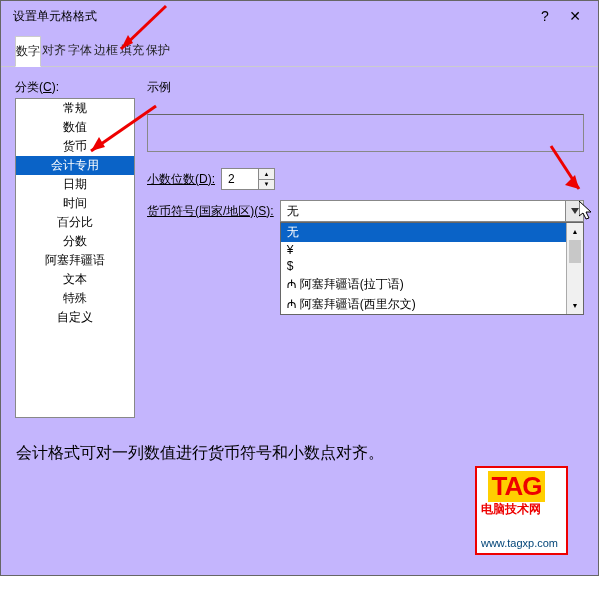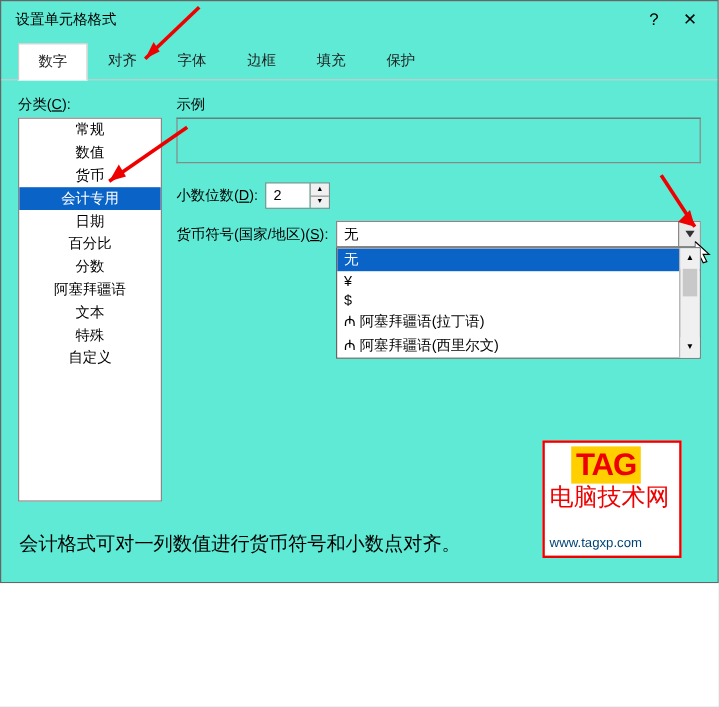--- a/index.html
+++ b/index.html
@@ -1,35 +1,35 @@
 <!DOCTYPE html>
 <html><head>
 <meta charset="utf-8">
 <style>
   * { box-sizing: border-box; }
   html,body { margin:0; padding:0; font-family:"Microsoft YaHei","SimSun",Arial,sans-serif; font-size:12px; color:#000; background:#fff; }
-  .window { position:relative; width:599px; height:486px; border:1px solid #666; background:#5eead4; overflow:hidden; }
+  .window { position:relative; width:599px; height:576px; border:1px solid #666; background:#c4b5fd; overflow:hidden; }
   .titlebar { display:flex; align-items:center; height:30px; padding:0 8px; }
   .titlebar .title { flex:1; padding-left:4px; font-size:12px; }
   .titlebar .help { width:30px; text-align:center; font-size:14px; cursor:pointer; }
   .titlebar .close { width:30px; text-align:center; font-size:14px; cursor:pointer; }
   .tabs { display:flex; padding:4px 14px 0 14px; border-bottom:1px solid #ccc; }
-  .tab { padding:6px 16px; border:1px solid transparent; border-bottom:none; cursor:pointer; color:#222;text-align:center; }
+  .tab { padding:6px 0; border:1px solid transparent; border-bottom:none; cursor:pointer; color:#222;text-align:center; }
   .tab.active { border:1px solid #ccc; border-bottom:1px solid #fff; background:#fff; position:relative; top:1px; }
   .body { position:relative; padding:12px 14px; }
   .cat-label { margin-bottom:2px; }
   .underline { text-decoration:underline; }
   .cat-list { width:120px; height:320px; border:1px solid #888; overflow-y:auto; background:#fff;text-align:center; }
   .cat-item { padding:1px 4px; cursor:pointer; }
   .cat-item.selected { background:#0a63c7; color:#fff; }
   .right-pane { position:absolute; left:146px; top:12px; right:14px; }
-  .sample-label { margin-bottom:2px; }
+  .sample-label { margin-bottom:18px; }
   .sample-box { height:38px; border:1px solid #888; border-top-color:#666; margin-bottom:16px; }
   .row { display:flex; align-items:center; margin-bottom:10px; }
-  .row .lbl { white-space:nowrap; margin-right:6px; }
+  .row .lbl { white-space:nowrap; margin-right:6px;text-decoration:underline; }
   .spin { display:flex; align-items:stretch; border:1px solid #888; height:22px; }
   .spin input { width:36px; border:none; padding:0 6px; font:inherit; outline:none; }
   .spin .btns { display:flex; flex-direction:column; width:16px; border-left:1px solid #888; }
   .spin .btns div { flex:1; display:flex; align-items:center; justify-content:center; font-size:6px; background:#f0f0f0; cursor:pointer; }
   .spin .btns div:first-child { border-bottom:1px solid #888; }
   .combo-wrap { position:relative; flex:1; }
   .combo { display:flex; align-items:stretch; border:1px solid #888; height:22px; width:100%; background:#fff; }
   .combo .val { flex:1; padding:2px 6px; }
   .combo .dd { width:18px; background:#e8e8e8; border-left:1px solid #888; display:flex; align-items:center; justify-content:center; cursor:pointer; }
   .combo .dd svg { width:8px; height:6px; }
@@ -40,21 +40,21 @@
   .dropdown .scrollbar { position:absolute; right:0; top:0; bottom:0; width:17px; border-left:1px solid #aaa; background:#f0f0f0; display:flex; flex-direction:column; }
   .dropdown .sb-btn { height:17px; display:flex; align-items:center; justify-content:center; font-size:7px; background:#f0f0f0; cursor:pointer; }
   .dropdown .sb-track { flex:1; position:relative; }
   .dropdown .sb-thumb { position:absolute; left:2px; right:2px; top:0; height:40%; background:#c8c8c8; }
   .desc { position:absolute; left:15px; top:442px; font-size:16px; }
   .cursor { position:absolute; left:578px; top:200px; pointer-events:none; }
   .arrow { position:absolute; pointer-events:none; }
   .tag-box { position:absolute; right:30px; bottom:20px; display:flex; align-items:center; border:2px solid #e00; padding:3px 8px 3px 4px; background:#fff;flex-direction:column; }
   .tag-box .tag-sq { background:#ffcf00; color:#e00; font-weight:900; font-size:26px; padding:0 4px; font-family:Arial,sans-serif; letter-spacing:-1px; margin-right:6px; }
   .tag-box .tag-txt { display:flex; flex-direction:column; line-height:1.2; }
-  .tag-box .t1 { color:#e00; font-size:20px; font-weight:normal; }
+  .tag-box .t1 { color:#e00; font-size:12px; font-weight:bold; }
   .tag-box .t2 { color:#047; font-size:11px;margin-top:20px; }
 </style>
 </head>
 <body>
 
 <div class="window">
 
   <div class="titlebar">
     <div class="title">设置单元格格式</div>
     <div class="help">?</div>
@@ -73,20 +73,21 @@
   <div class="body">
     <div class="cat-label">
       <span>分类(</span><span class="underline">C</span><span>):</span>
     </div>
     <div class="cat-list">
       <div class="cat-item">常规</div>
       <div class="cat-item">数值</div>
       <div class="cat-item">货币</div>
       <div class="cat-item selected">会计专用</div>
       <div class="cat-item">日期</div>
+      <div class="cat-item">时间</div>
       <div class="cat-item">百分比</div>
       <div class="cat-item">分数</div>
       <div class="cat-item">阿塞拜疆语</div>
       <div class="cat-item">文本</div>
       <div class="cat-item">特殊</div>
       <div class="cat-item">自定义</div>
     </div>
 
     <div class="right-pane">
       <div class="sample-label">示例</div>

